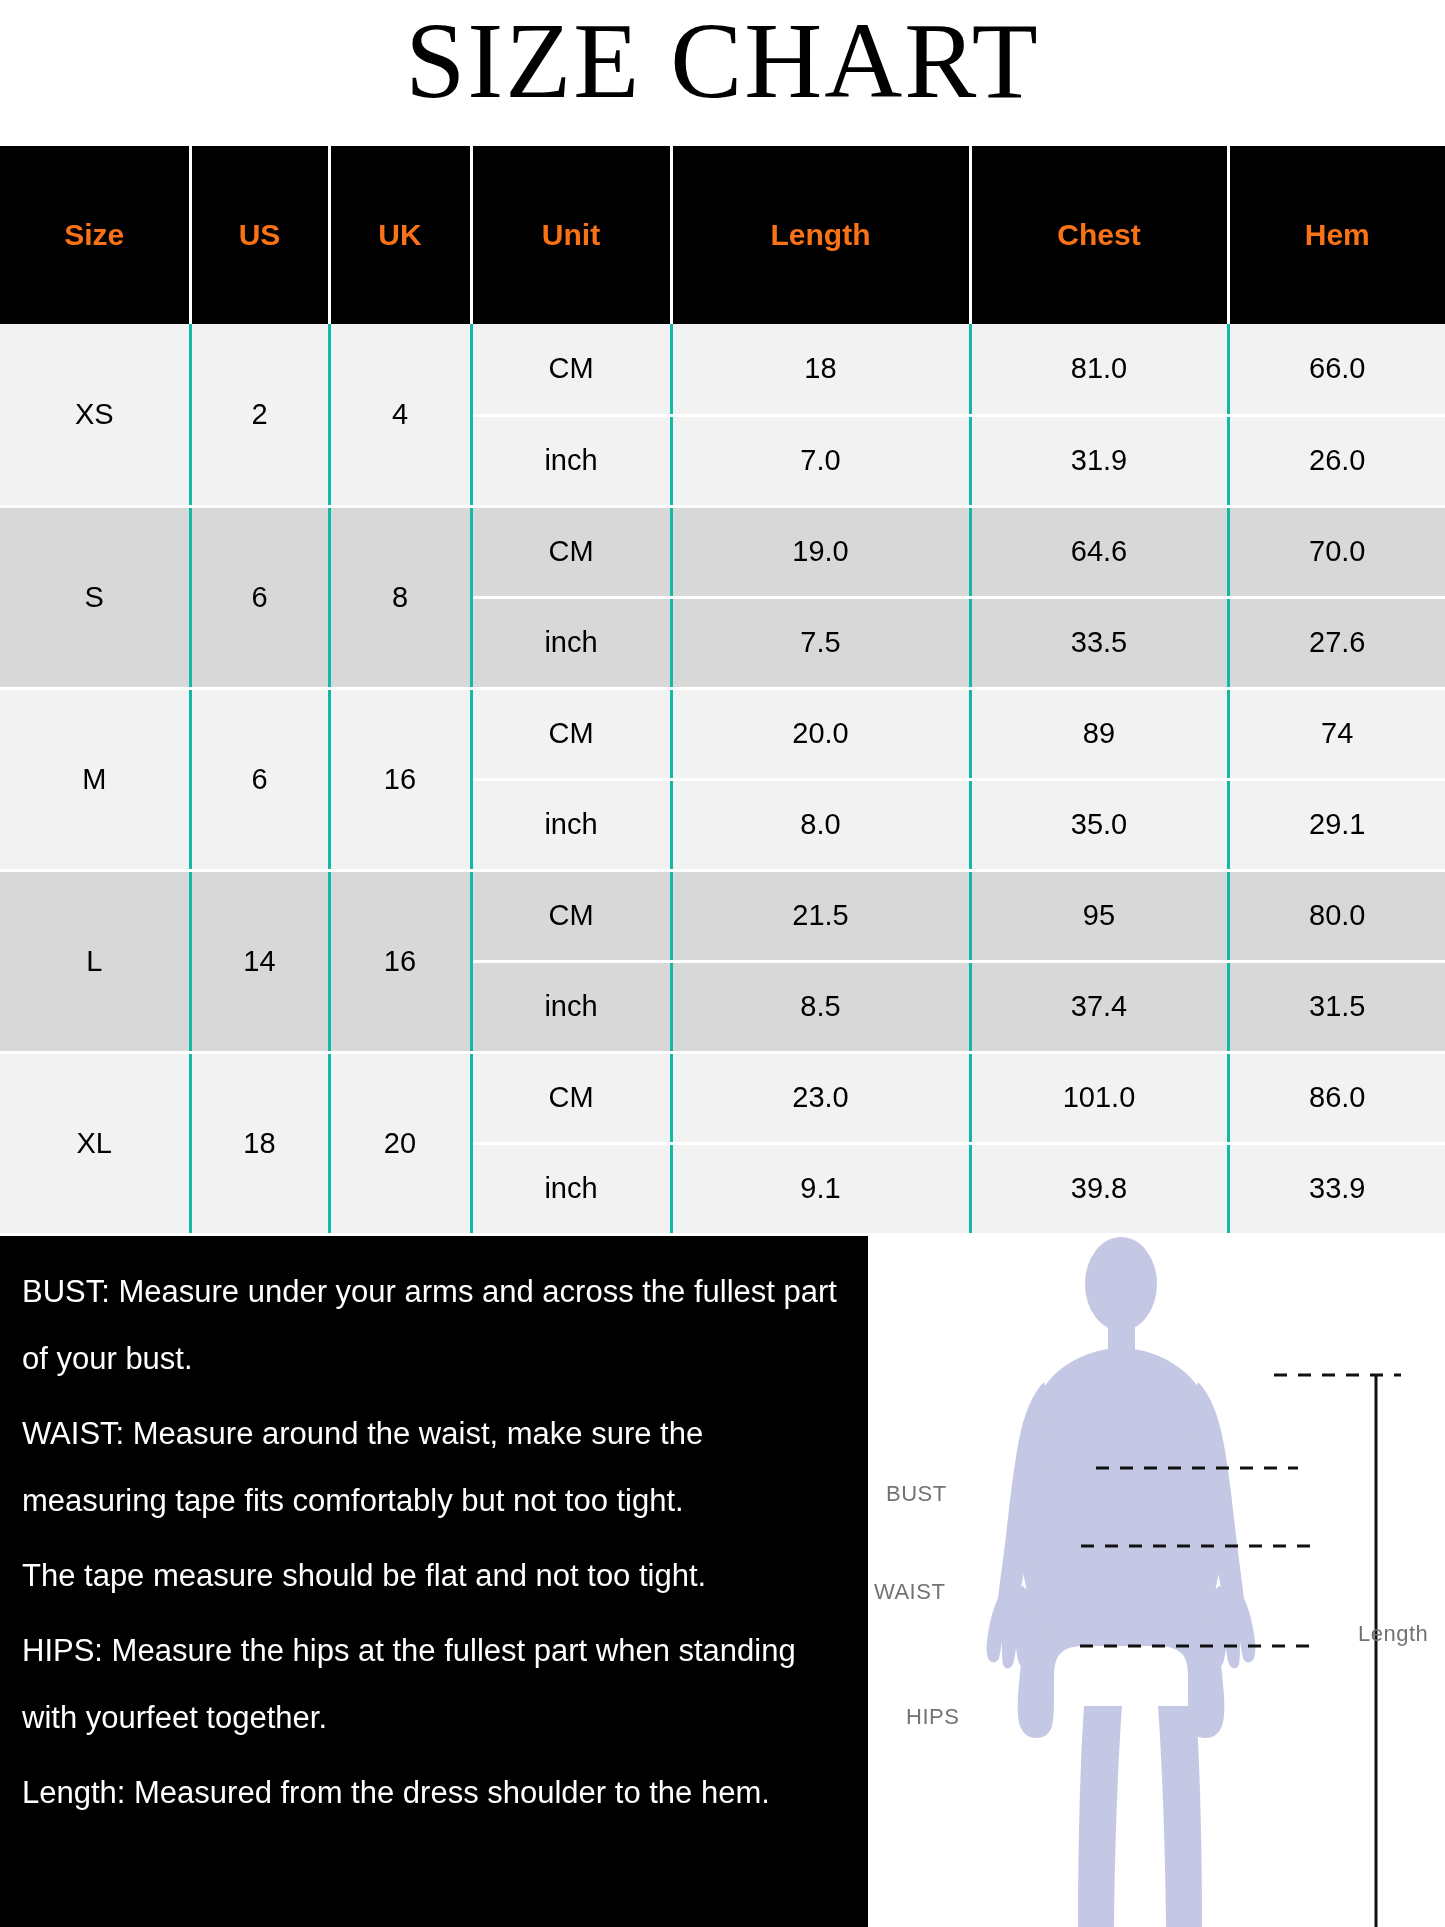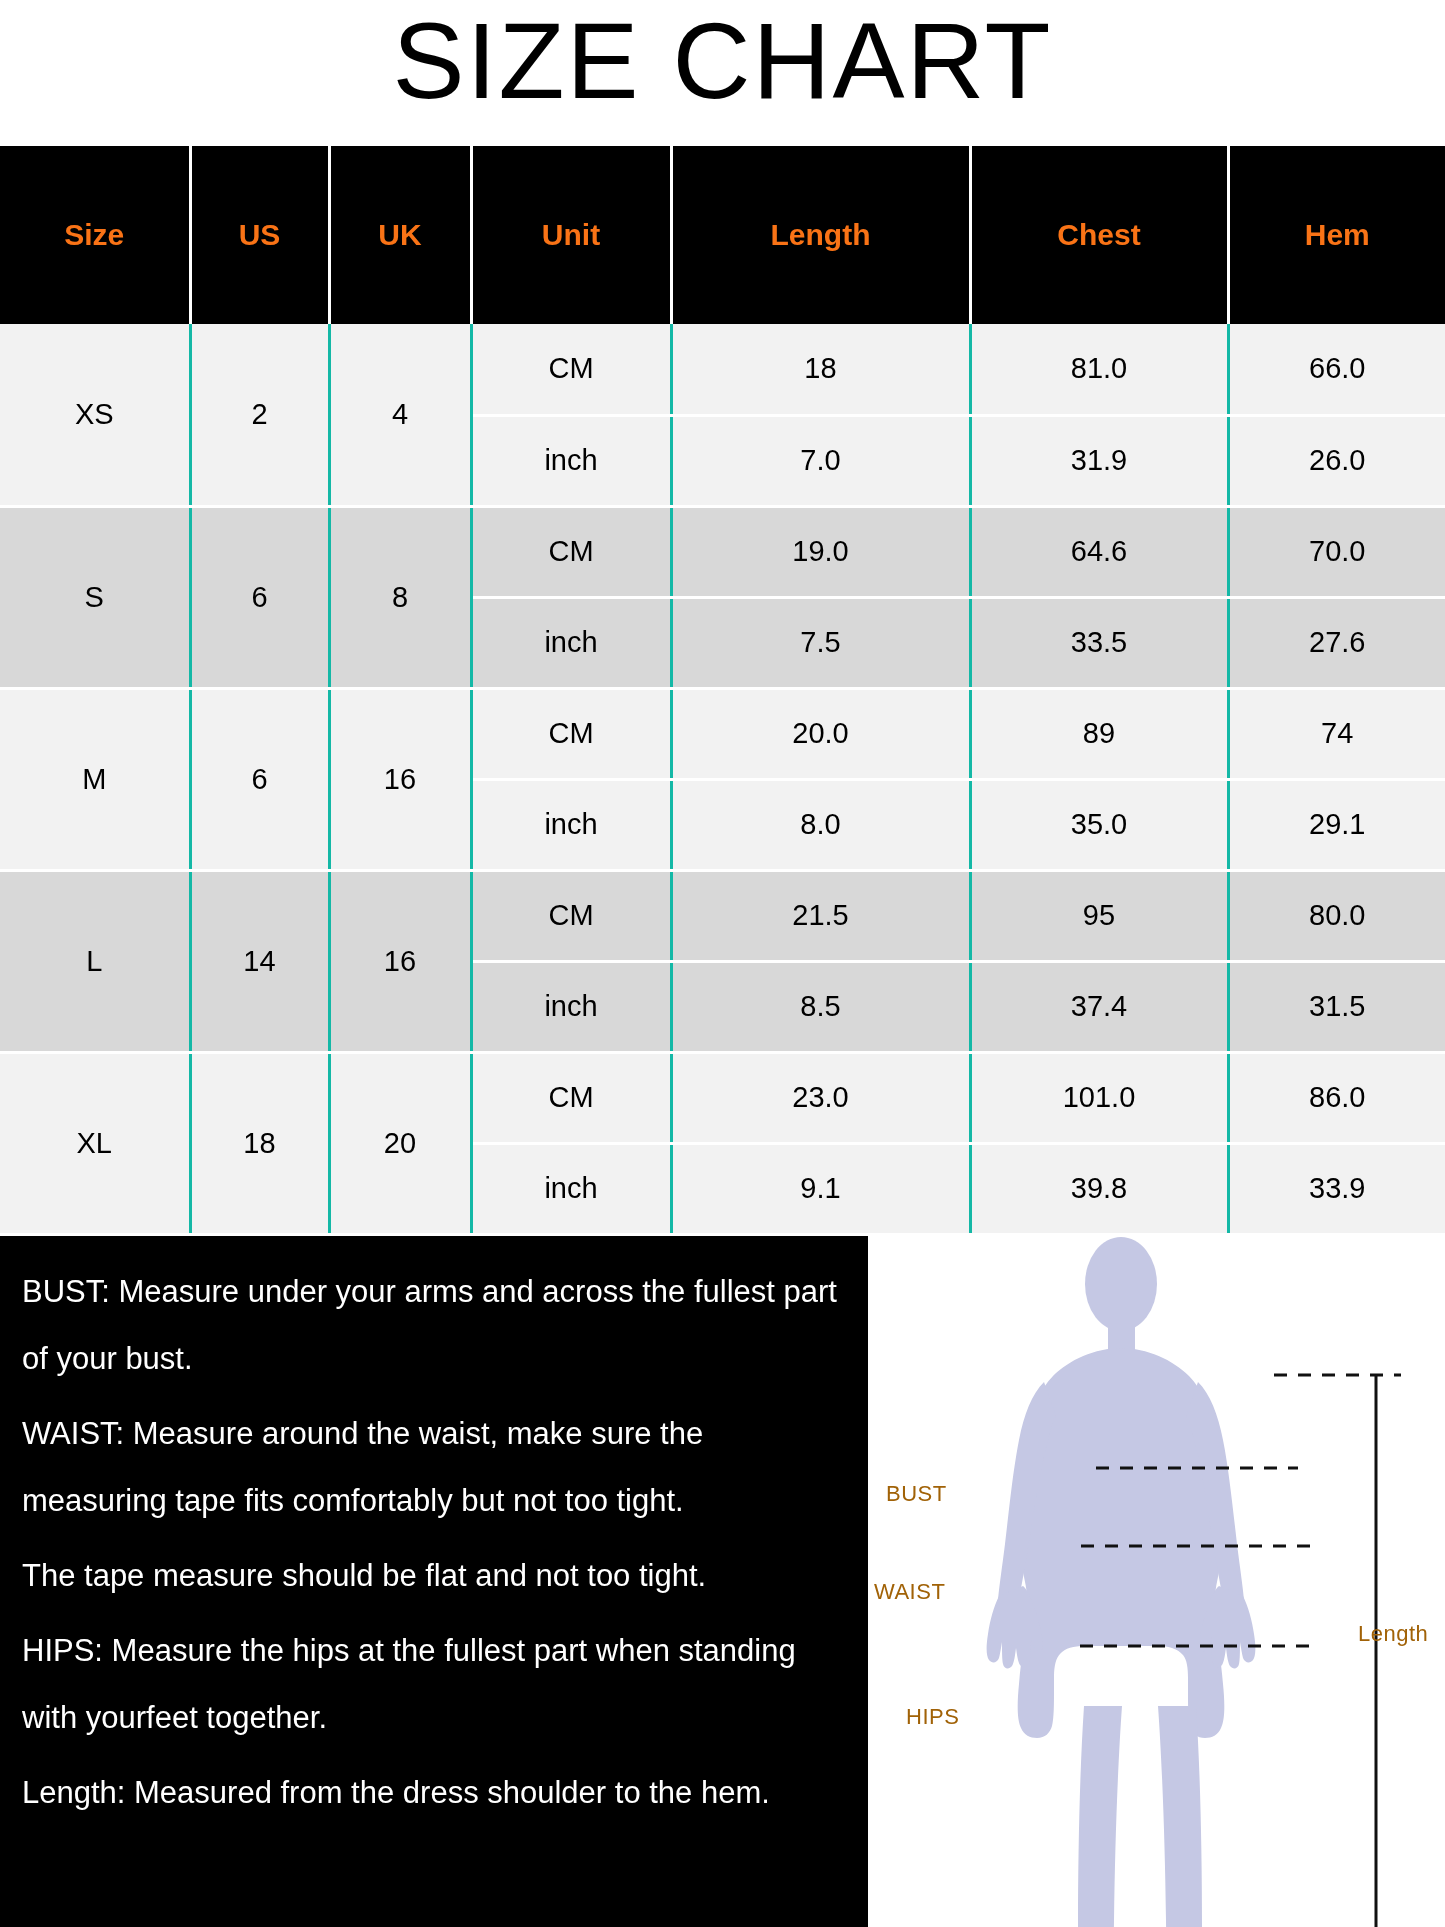--- a/index.html
+++ b/index.html
@@ -19,20 +19,21 @@
 
   
   .title {
     text-align: center;
     font-size: 108px;
     font-weight: 400;
     letter-spacing: 2px;
     line-height: 1.05;
     padding-top: 4px;
     height: 146px;
+    font-family: Liberation Serif, serif;
   }
 
   
   table.size-table {
     width: 1445px;
     border-collapse: collapse;
     table-layout: fixed;
   }
   table.size-table col.c-size { width: 190px; }
   table.size-table col.c-us   { width: 139px; }
@@ -91,21 +92,21 @@
     flex: 1;
     background: #ffffff;
     position: relative;
   }
 
   .figure-svg { position: absolute; left: 0; top: 0; }
 
   .fig-label {
     position: absolute;
     font-size: 22px;
-    color: #a16207;
+    color: #737373;
     letter-spacing: 0.5px;
   }
   #lbl-bust  { left: 18px;  top: 245px; }
   #lbl-waist { left: 6px;   top: 343px; }
   #lbl-hips  { left: 38px;  top: 468px; }
   #lbl-length{ left: 490px; top: 385px; }
 </style>
 </head>
 <body>
 

